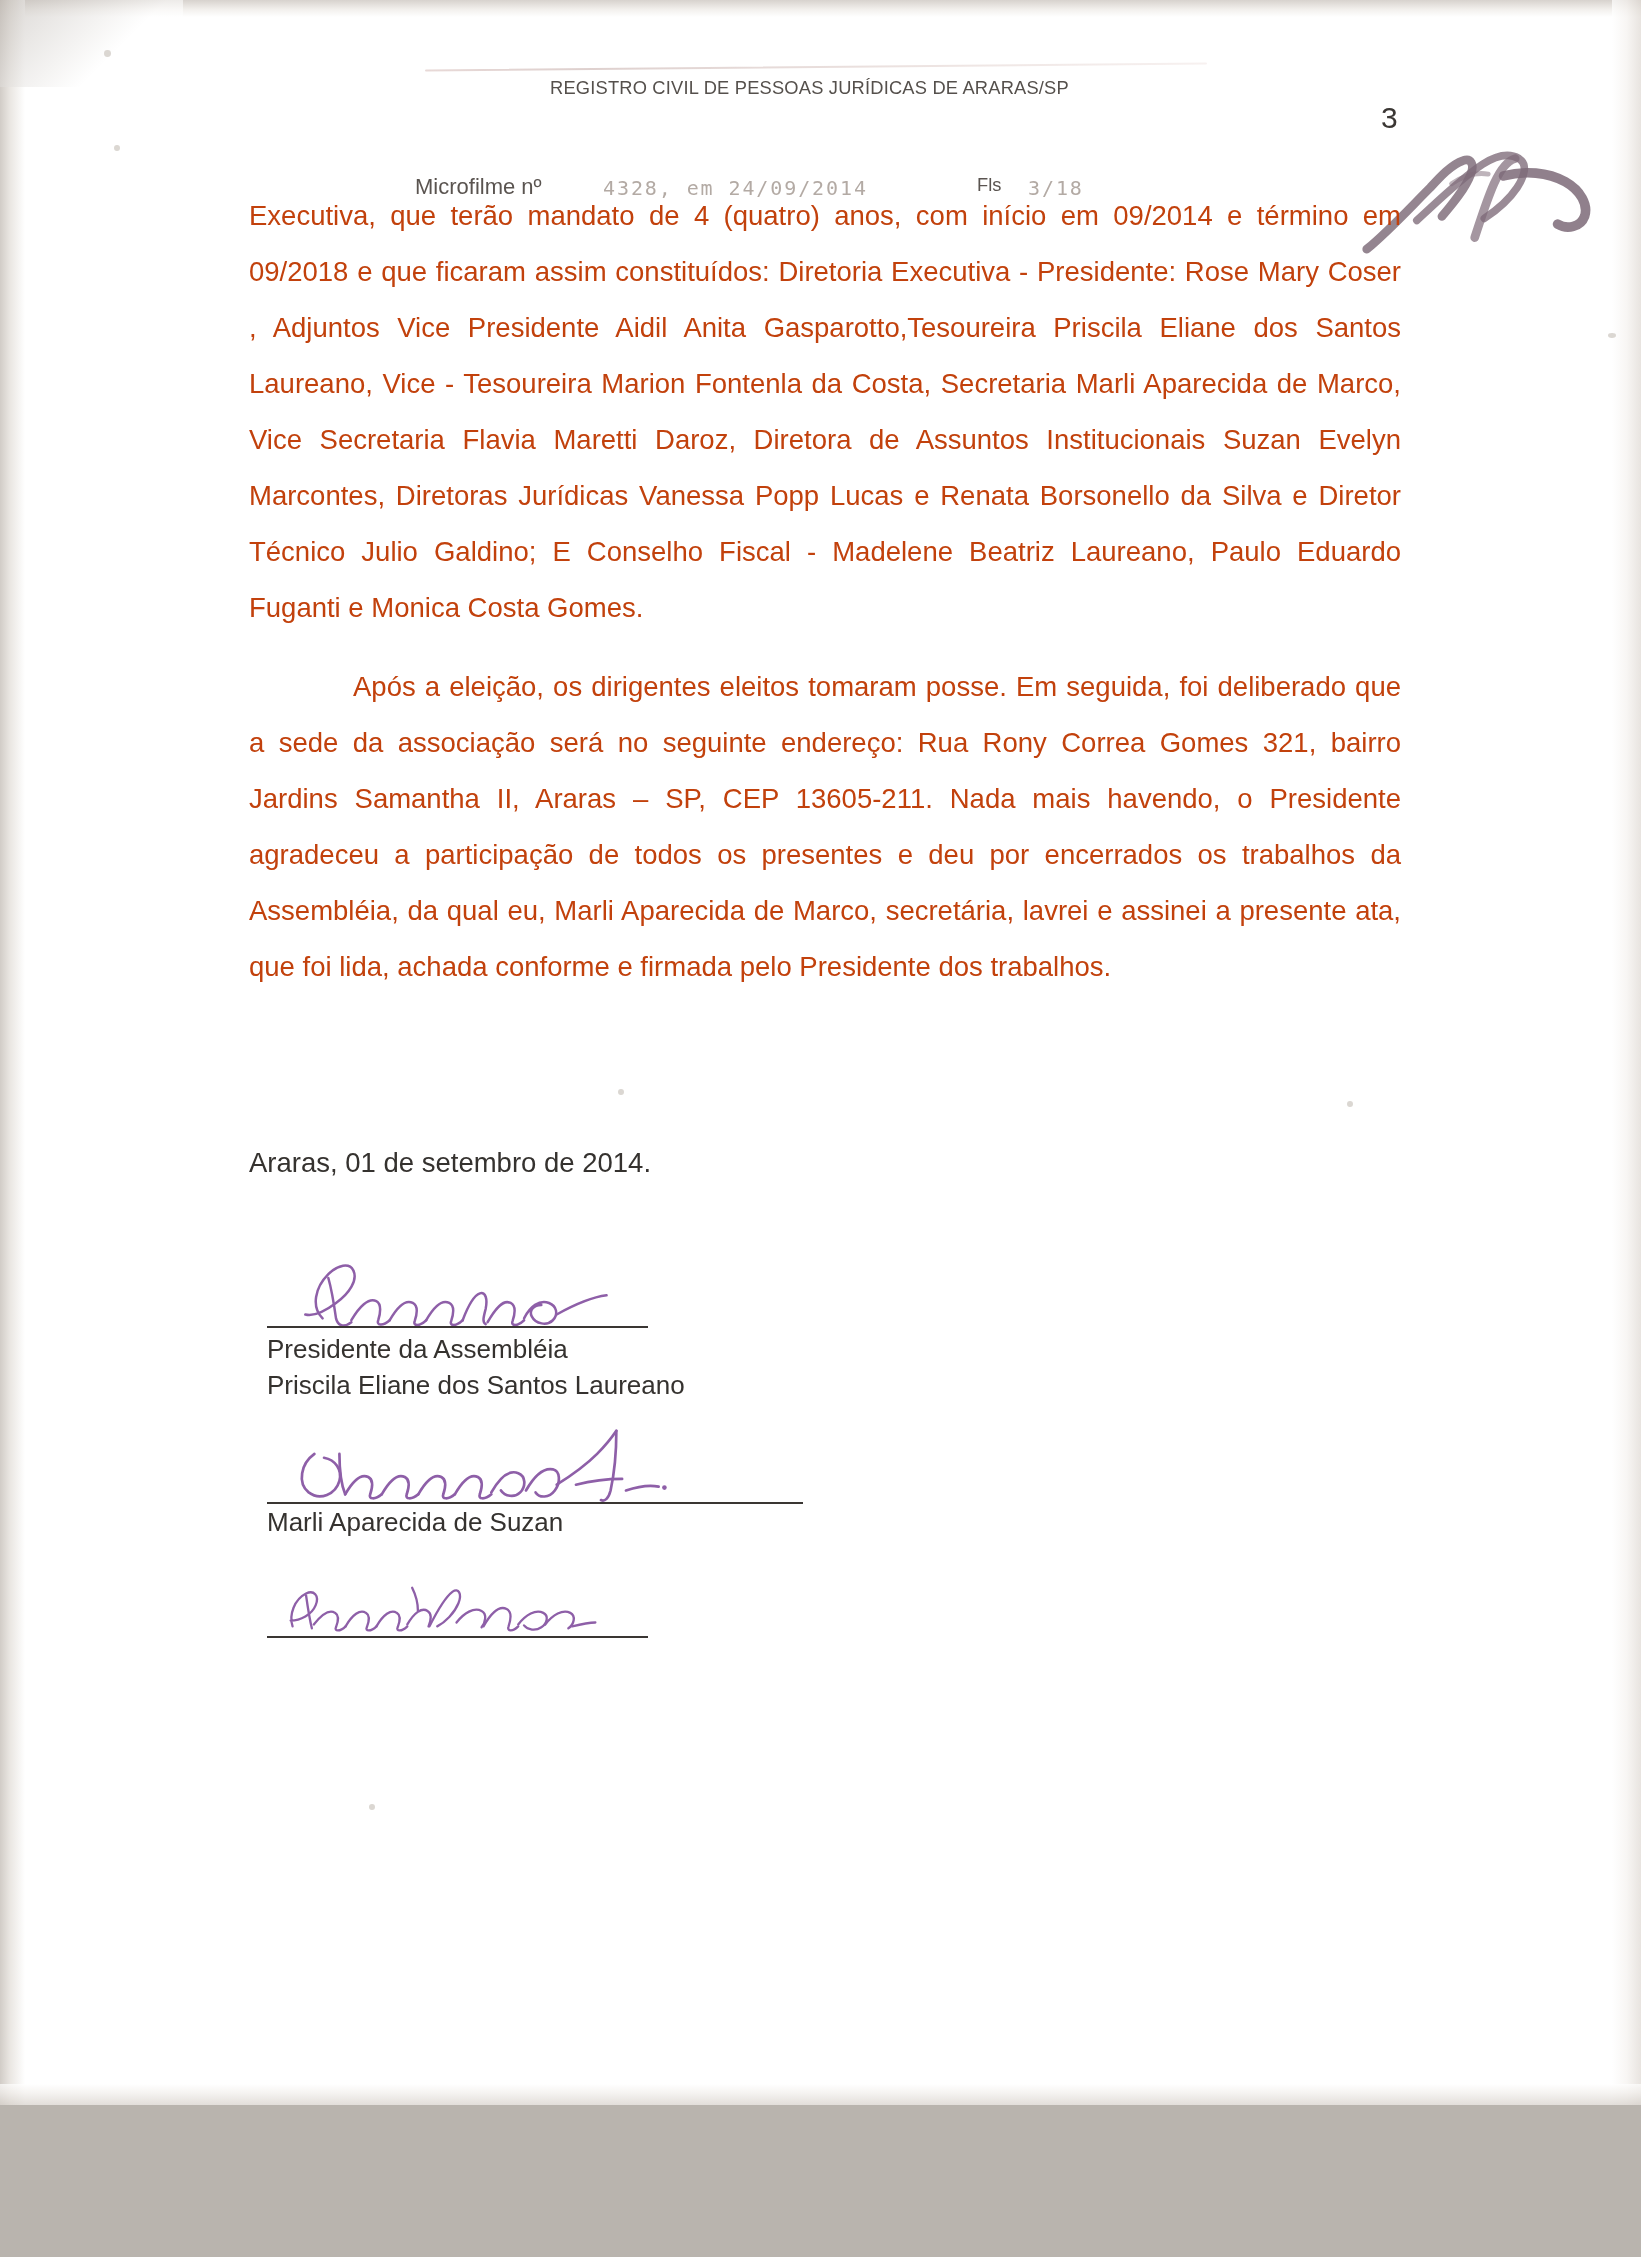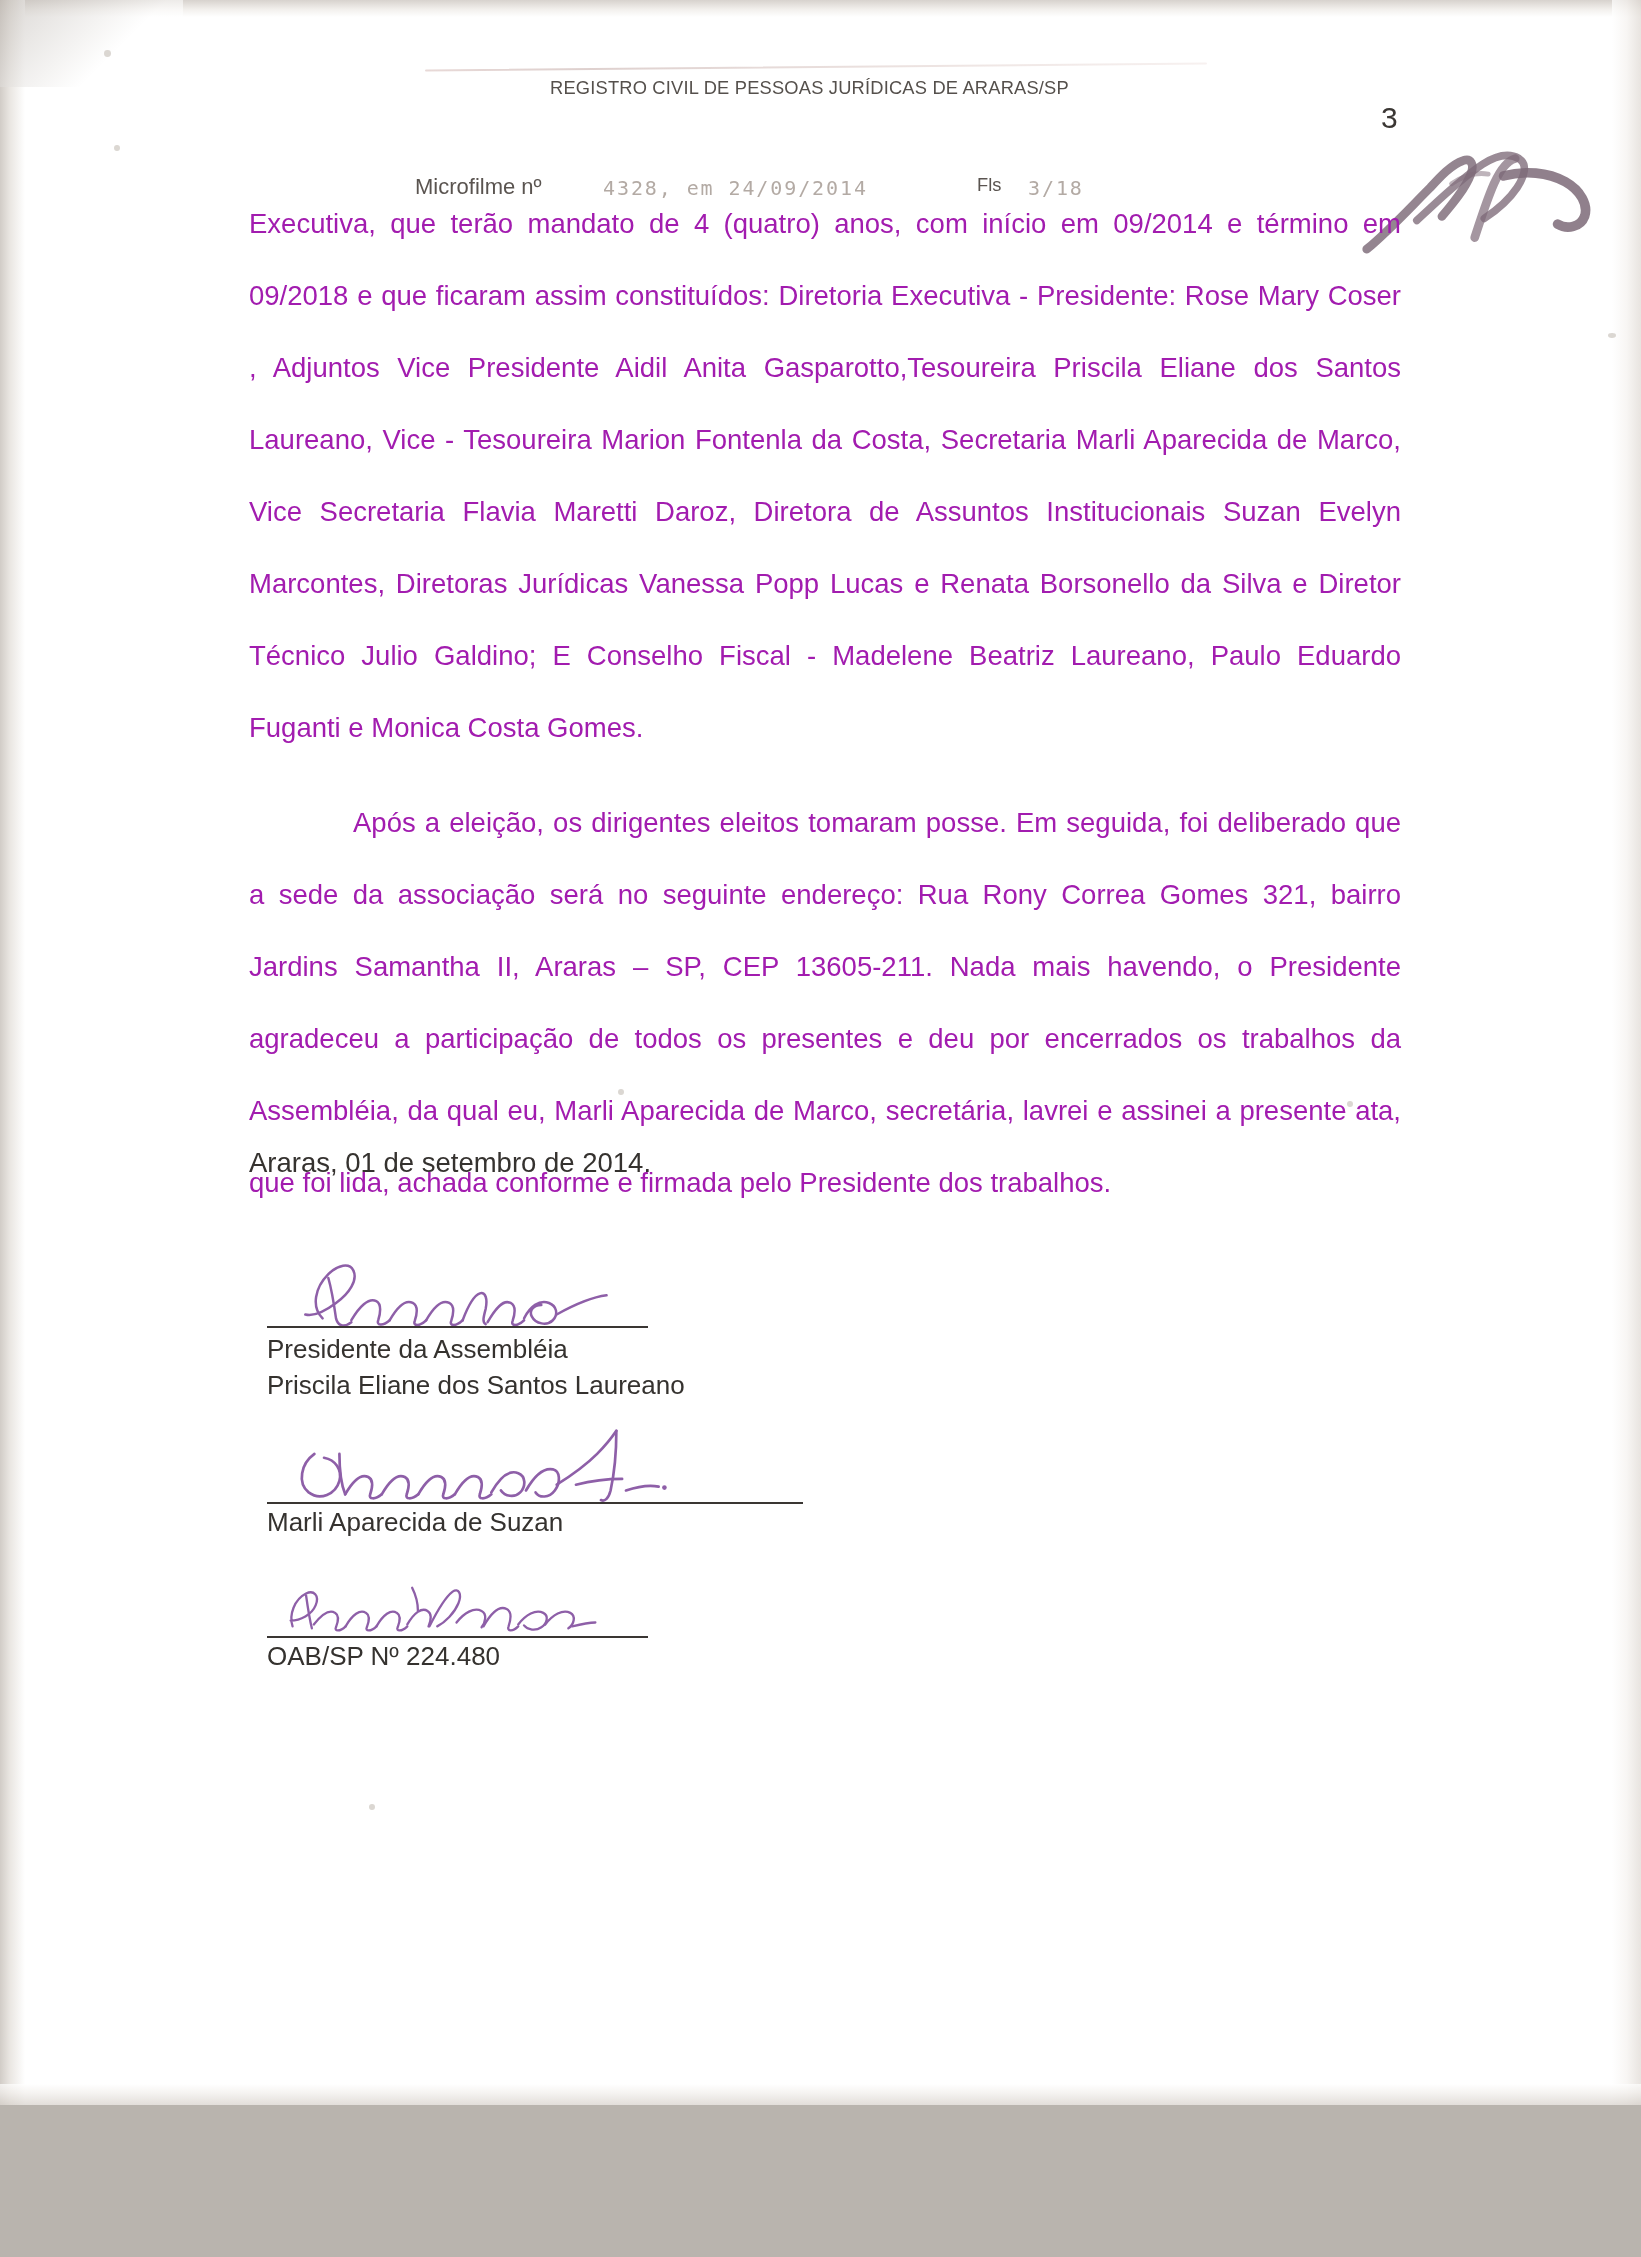--- a/index.html
+++ b/index.html
@@ -137,24 +137,24 @@
   }
 
   
   .body-block {
     position: absolute;
     left: 249px; top: 188px;
     width: 1152px;
   }
   .para {
     font-size: 27.5px;
-    line-height: 72px;
+    line-height: 56px;
     text-align: justify;
     text-justify: inter-word;
-    color: #a21caf;
+    color: #c2410c;
     margin: 0;
   }
   .para.p2 {
     margin-top: 23px;
     text-indent: 104px;
   }
 
   
   .placedate {
     position: absolute;
@@ -315,17 +315,16 @@
           <path d="M196 42 C 204 32, 214 26, 222 30 C 228 33, 226 42, 222 47"></path>
           <path d="M224 46 C 232 32, 240 24, 248 28 C 254 31, 252 40, 250 46 C 248 51, 254 52, 260 46"></path>
           <path d="M260 44 C 268 34, 278 28, 286 32 C 292 35, 290 43, 284 47 C 278 51, 270 50, 266 45"></path>
           <path d="M288 44 C 296 34, 306 28, 314 32 C 320 35, 318 44, 312 48"></path>
           <path d="M316 46 C 324 44, 332 42, 340 42"></path>
           <path d="M150 6 C 154 14, 156 22, 156 30"></path>
         </g>
       </svg>
     </div>
     <div class="sig-rule w3"></div>
-    <div class="sig-line tight">OAB/SP Nº 224.480</div>
   </div>
 
 </div>
 
 
 </body></html>

